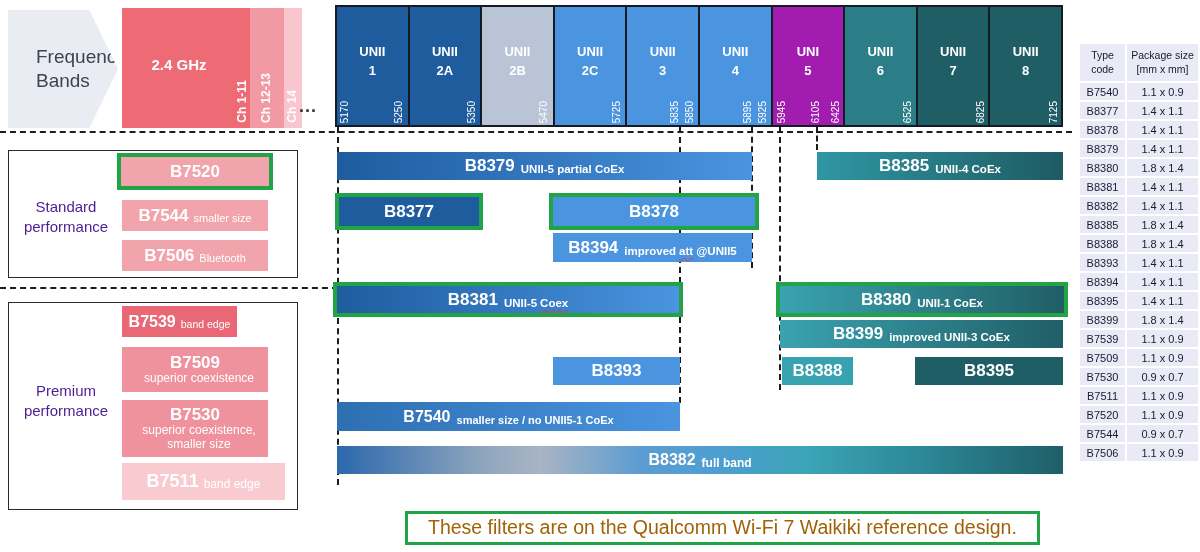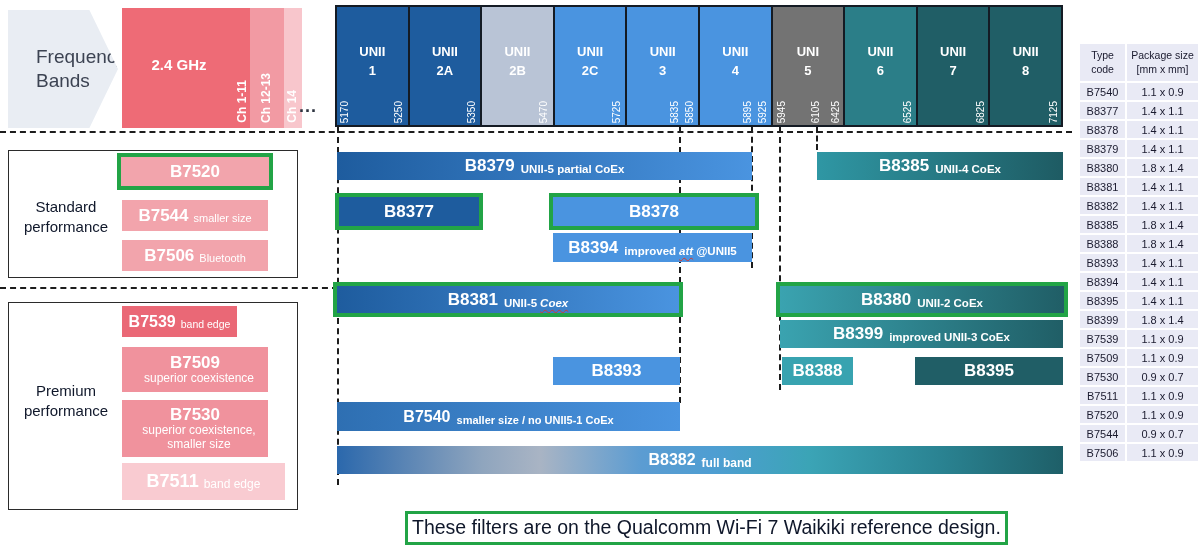--- a/index.html
+++ b/index.html
@@ -26,21 +26,21 @@
   .seg-main .vlabel { right:1px; }
   .seg-ch12 .vlabel { left:50%; margin-left:-8px; }
   .seg-ch14 .vlabel { left:50%; margin-left:-8px; }
   .dots { position:absolute; left:299px; top:96px; font-size:18px; font-weight:bold; color:#2E3440; letter-spacing:1px; }
 
   
   .unii-band { position:absolute; left:335px; top:5px; width:728px; height:122px; display:flex; }
   .ublock { flex:1; position:relative; border:2px solid #141B24; margin-left:-2px; }
   .ublock:first-child { margin-left:0; }
   .tone-dblue { background:#1E5C9E; } .tone-gray { background:#B9C4D6; }
-  .tone-mblue { background:#4A94E0; } .tone-teal { background:#737373; }
+  .tone-mblue { background:#4A94E0; } .tone-teal { background:#a21caf; }
   .tone-mteal { background:#2B7E88; } .tone-dteal { background:#205E66; }
   .ublock-label { position:absolute; top:36px; left:0; right:0; text-align:center;
     color:#fff; font-weight:bold; font-size:13px; line-height:1.45; }
   .ublock-label span { display:block; }
   .fl { position:absolute; bottom:4px; color:#fff; font-size:10px;
     writing-mode:vertical-rl; transform:rotate(180deg); white-space:nowrap; }
   .fl-0 { left:4px; }
   .fl-1 { left:calc(10% - 15px); } .fl-2 { left:calc(20% - 15px); }
   .fl-3 { left:calc(30% - 15px); } .fl-4 { left:calc(40% - 15px); }
   .fl-5 { left:calc(50% - 30px); } .fl-6 { left:calc(50% - 15px); }
@@ -57,21 +57,21 @@
   .vl-5170 { left:337px; top:127px; height:358px; }
   .vl-5850 { left:679px; top:127px; height:276px; }
   .vl-5925 { left:751px; top:127px; height:141px; }
   .vl-5945 { left:779px; top:127px; height:263px; }
   .vl-6105 { left:816px; top:127px; height:23px; }
 
   
   .group-box { position:absolute; left:8px; width:290px; border:1.5px solid #2B2B2B; background:#fff; }
   .std-box { top:150px; height:128px; }
   .prem-box { top:302px; height:208px; }
-  .group-label { position:absolute; text-align:center; color:#0f172a; font-size:15px; line-height:1.3; }
+  .group-label { position:absolute; text-align:center; color:#4c1d95; font-size:15px; line-height:1.3; }
   .std-label { left:14px; top:197px; width:104px; }
   .prem-label { left:10px; top:381px; width:112px; }
 
   
   .pbar { position:absolute; display:flex; align-items:center; justify-content:center; color:#fff; }
   .pbar .nm { font-weight:bold; font-size:17px; }
   .pbar .ds { font-size:11px; font-weight:normal; margin-left:5px; position:relative; top:2px; }
   .pbar-col { flex-direction:column; line-height:1.15; }
   .pbar-col .ds { margin-left:8px; top:0; font-size:12px; }
   .bar-b7520 { left:117px; top:153px; width:156px; height:37px; background:#F2A4AC; border:4px solid #22A446; }
@@ -83,21 +83,21 @@
   .bar-b7530 { left:122px; top:400px; width:146px; height:57px; background:#F0929D; }
   .bar-b7511 { left:122px; top:463px; width:163px; height:37px; background:#F9CBD1; }
   .bar-b7511 .nm { font-size:18px; } .bar-b7511 .ds { font-size:12px; }
 
   
   .cbar { position:absolute; display:flex; align-items:center; justify-content:center; color:#fff; }
   .cbar .nm { font-weight:bold; font-size:17px; }
   .cbar .ds { font-size:11.5px; font-weight:bold; margin-left:6px; position:relative; top:3px; }
   .cbar .ds .dp + .dp { margin-left:3px; }
   .hl { border:4px solid #22A446; }
-  .squiggle { text-decoration:underline; text-decoration-style:wavy; text-decoration-color:#D43A2F; text-decoration-thickness:1px; text-underline-offset:2px;font-style:italic; }
+  .squiggle { text-decoration:underline; text-decoration-style:wavy; text-decoration-color:#D43A2F; text-decoration-thickness:1px; text-underline-offset:2px; }
   .grad-blue  { background:linear-gradient(90deg,#1E5C9E 0%,#4A94E0 100%); }
   .grad-blue2 { background:linear-gradient(90deg,#2E6FB2 0%,#4A94E0 100%); }
   .grad-teal  { background:linear-gradient(90deg,#3AA3B0 0%,#205E66 100%); }
   .grad-teal2 { background:linear-gradient(90deg,#2F97A4 0%,#1E5B63 100%); }
   .grad-full  { background:linear-gradient(90deg,#2B68AC 0%,#8FA5BE 20%,#A9B4C4 28%,#5B9CD2 42%,#4E9ED2 52%,#3BA4B6 65%,#2A8392 83%,#1E5F68 100%); }
   .bar-b8379 { left:337px; top:152px; width:415px; height:28px; }
   .bar-b8385 { left:817px; top:152px; width:246px; height:28px; }
   .bar-b8377 { left:335px; top:193px; width:148px; height:37px; background:#1E5C9E; }
   .bar-b8378 { left:549px; top:193px; width:210px; height:37px; background:#4A94E0; }
   .bar-b8394 { left:553px; top:233px; width:199px; height:29px; background:#4A94E0; }
@@ -116,21 +116,21 @@
   .pkg-table-wrap { position:absolute; left:1078px; top:42px; }
   .pkg-table { border-collapse:separate; border-spacing:2px 2px; }
   .pkg-table th { background:#E9EAF5; color:#1A1A2E; font-weight:400; font-size:10.5px;
     line-height:1.3; padding:5px 2px; text-align:center; vertical-align:middle; }
   .pkg-table th.c1 { width:46px; } .pkg-table th.c2 { width:74px; }
   .pkg-table td { background:#E9EAF5; color:#1A1A2E; font-size:11px; height:17px;
     text-align:center; padding:0 3px; white-space:nowrap; }
 
   
   .caption { position:absolute; left:405px; top:511px; border:3px solid #22A446;
-    background:#fff; padding:2px 4px 3px; font-size:19.5px; color:#0f172a; white-space:nowrap; }
+    background:#fff; padding:2px 20px 3px; font-size:19.5px; color:#a16207; white-space:nowrap; }
 </style>
 </head>
 <body>
 
 <div class="stage">
 
   <div class="freq-arrow">
     <div class="txt">Frequency Bands</div>
   </div>
 
@@ -285,21 +285,21 @@
   <div class="cbar bar-b8394">
     <span class="nm">B8394</span>
     <span class="ds"><span class="dp">improved</span><span class="dp squiggle">att</span><span class="dp">@UNII5</span></span>
   </div>
   <div class="cbar hl grad-blue bar-b8381">
     <span class="nm">B8381</span>
     <span class="ds"><span class="dp">UNII-5</span><span class="dp squiggle">Coex</span></span>
   </div>
   <div class="cbar hl grad-teal bar-b8380">
     <span class="nm">B8380</span>
-    <span class="ds">UNII-2 CoEx</span>
+    <span class="ds">UNII-1 CoEx</span>
   </div>
   <div class="cbar grad-teal bar-b8399">
     <span class="nm">B8399</span>
     <span class="ds">improved UNII-3 CoEx</span>
   </div>
   <div class="cbar bar-b8393">
     <span class="nm">B8393</span>
   </div>
   <div class="cbar bar-b8388">
     <span class="nm">B8388</span>

